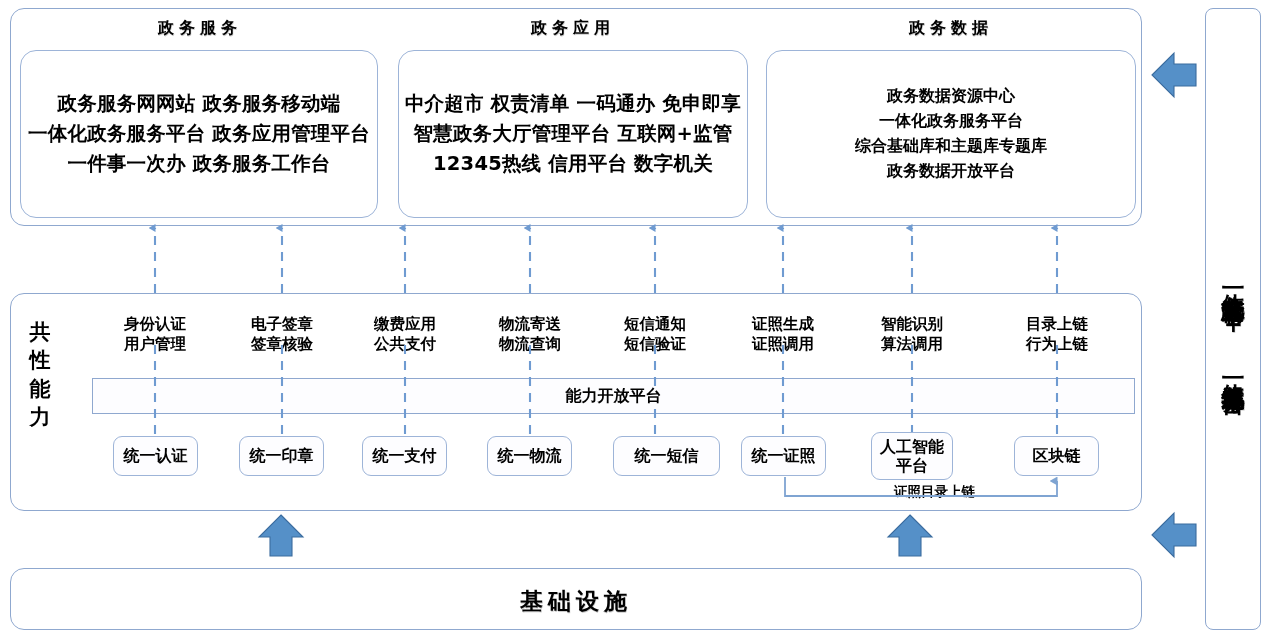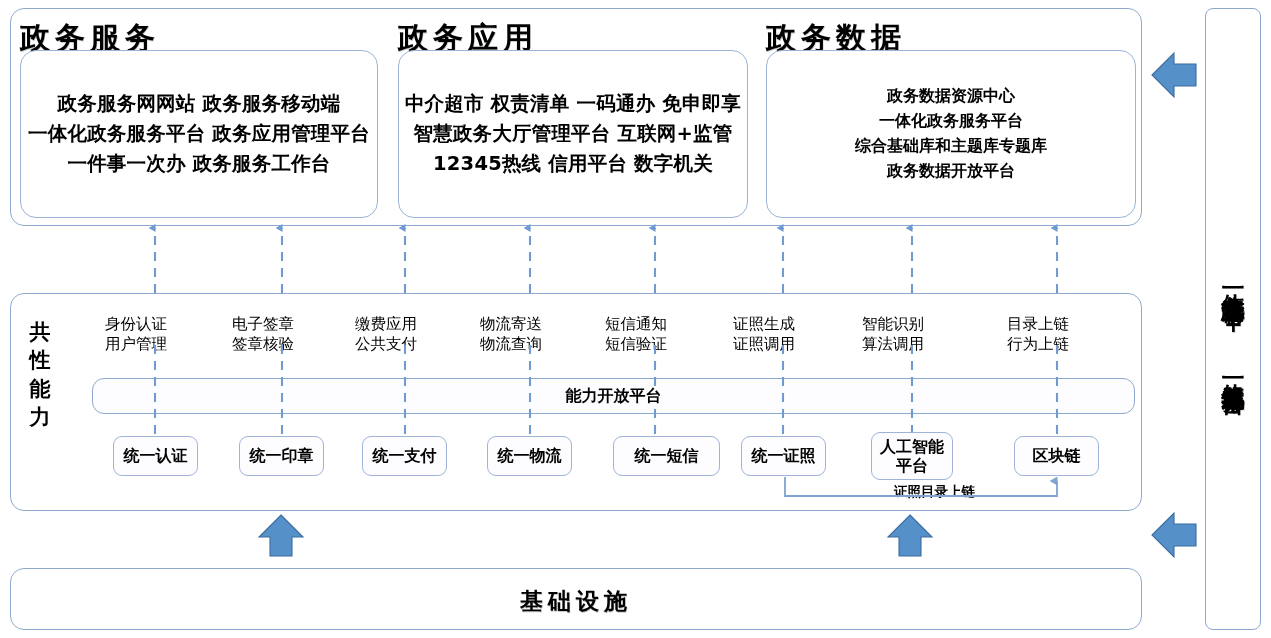--- a/index.html
+++ b/index.html
@@ -29,22 +29,23 @@
   .inner-box {
     position: absolute;
     box-sizing: border-box;
     border: 1.6px solid #9db4d8;
     border-radius: 16px;
     background: #ffffff;
   }
   
   .group-title {
     position: absolute;
-    font-weight: bold;
-    font-size: 30px;
+    text-align: center;
+    font-weight: bold;
+    font-size: 16px;
     letter-spacing: 5px;
     color: #000000;
     white-space: nowrap;
     text-shadow: 0.6px 0.6px 0 #cccccc;
   }
   
   .panel-lines {
     position: absolute;
     box-sizing: border-box;
     display: flex;
@@ -73,22 +74,23 @@
     font-weight: bold;
     font-size: 21px;
     line-height: 1.35;
     text-align: center;
     color: #000;
     letter-spacing: 0;
   }
   
   .cap-caption {
     position: absolute;
+    text-align: center;
     font-size: 15.5px;
-    font-weight: normal;
+    font-weight: bold;
     line-height: 1.28;
     color: #000;
     white-space: nowrap;
   }
   
   .open-bar {
     position: absolute;
     box-sizing: border-box;
     border: 1.5px solid #8fa8cf;
     background: #fdfdff;
@@ -223,21 +225,21 @@
   </div>
   <div class="cap-caption" style="left:862px; top:315px; width:100px;">
     <span>智能识别</span><br>
     <span>算法调用</span>
   </div>
   <div class="cap-caption" style="left:1007px; top:315px; width:100px;">
     <span>目录上链</span><br>
     <span>行为上链</span>
   </div>
 
-  <div class="open-bar" style="left:92px; top:378px; width:1043px; height:36px;border-radius:12px;">
+  <div class="open-bar" style="left:92px; top:378px; width:1043px; height:36px;">
     <span style="background:#fdfdff; padding:0 6px; z-index:3;">能力开放平台</span>
   </div>
 
   <div class="cap-node" style="left:239px; top:436px; width:85px; height:40px;">统一印章</div>
   <div class="cap-node" style="left:113px; top:436px; width:85px; height:40px;">统一认证</div>
   <div class="cap-node" style="left:362px; top:436px; width:85px; height:40px;">统一支付</div>
   <div class="cap-node" style="left:487px; top:436px; width:85px; height:40px;">统一物流</div>
   <div class="cap-node" style="left:613px; top:436px; width:107px; height:40px;">统一短信</div>
   <div class="cap-node" style="left:741px; top:436px; width:85px; height:40px;">统一证照</div>
   <div class="cap-node" style="left:871px; top:432px; width:82px; height:48px; white-space:pre-line;">人工智能

